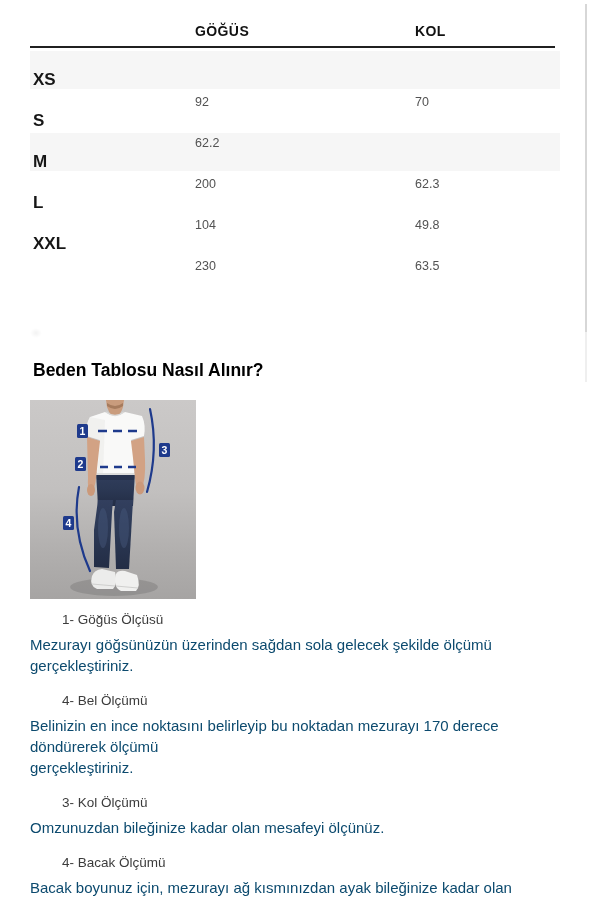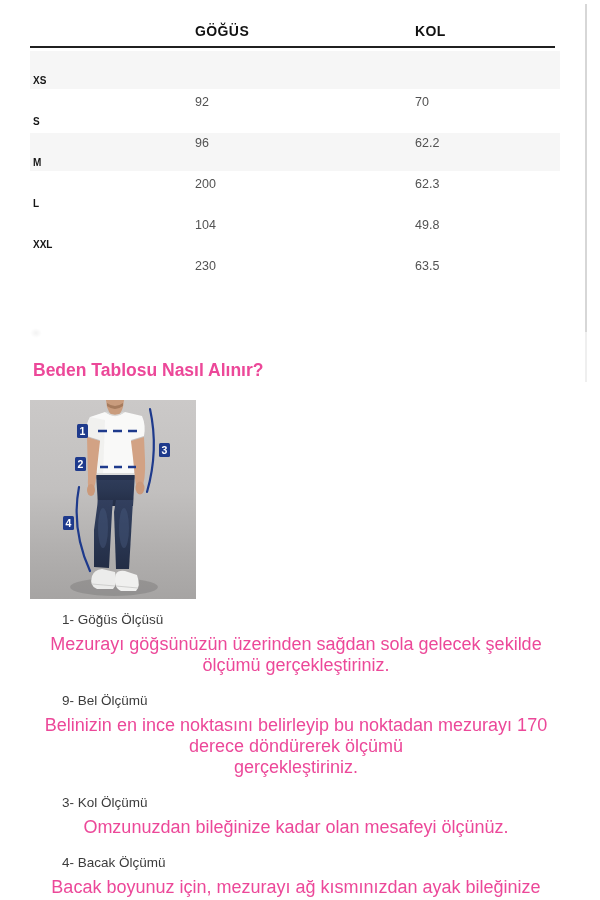--- a/index.html
+++ b/index.html
@@ -12,63 +12,62 @@
   .t-header {
     display:grid; grid-template-columns:165px 220px 1fr; align-items:center;
     height:33px; border-bottom:2px solid #202020; margin-right:5px;
   }
   .t-header .t-cell { font-size:14px; font-weight:700; color:#111; letter-spacing:.4px; }
   .t-row {
     display:grid; grid-template-columns:165px 220px 1fr; align-items:center;
     height:38px; margin-top:3px;
   }
   .t-row.alt { background:#f6f6f6; }
-  .t-row .size { font-size:10px; font-weight:700; color:#161616; padding-left:3px; }
+  .t-row .size { font-size:17px; font-weight:700; color:#161616; padding-left:3px; }
   .t-row .val { font-size:12.5px; color:#525252;margin-top:44px; }
 
   
   .scrollbar-track { position:absolute; left:585px; top:4px; width:2px; height:378px; background:#efefef; }
   .scrollbar-thumb { position:absolute; left:0; top:0; width:2px; height:328px; background:#d7d7d7; }
 
   
   .artifact { position:absolute; left:30px; top:328px; width:12px; height:10px;
     background:radial-gradient(ellipse at center, rgba(0,0,0,0.05), rgba(0,0,0,0) 70%); }
 
   
-  .guide-heading { position:absolute; left:33px; top:360px; font-size:17.5px; font-weight:700; color:#ec4899; }
+  .guide-heading { position:absolute; left:33px; top:360px; font-size:17.5px; font-weight:700; color:#000000; }
 
   
   .photo { position:absolute; left:30px; top:400px; width:166px; height:199px; }
   .photo svg { display:block; }
 
   
   .sections { position:absolute; left:30px; top:609px; width:532px; }
   .section { margin-bottom:14px; }
   .section-title { font-size:13.5px; color:#3c3c3c; line-height:21px; margin-bottom:4px;margin-left:32px; }
-  .section-body { font-size:18px; color:#ec4899; line-height:21px; white-space:pre-line;text-align:center; }
+  .section-body { font-size:15px; color:#0c4a6e; line-height:21px; white-space:pre-line; }
 </style>
 </head>
 <body>
 
 <div class="page">
 
   <div class="size-table">
     <div class="t-header">
       <div class="t-cell"></div>
       <div class="t-cell">GÖĞÜS</div>
       <div class="t-cell">KOL</div>
     </div>
     <div class="t-row alt">
       <div class="size">XS</div>
       <div class="val">92</div>
       <div class="val">70</div>
     </div>
     <div class="t-row">
       <div class="size">S</div>
-      <div class="val">96</div>
       <div class="val">62.2</div>
     </div>
     <div class="t-row alt">
       <div class="size">M</div>
       <div class="val">200</div>
       <div class="val">62.3</div>
     </div>
     <div class="t-row">
       <div class="size">L</div>
       <div class="val">104</div>
@@ -162,21 +161,21 @@
       </g>
     </svg>
   </div>
 
   <div class="sections">
     <div class="section">
       <div class="section-title">1- Göğüs Ölçüsü</div>
       <div class="section-body">Mezurayı göğsünüzün üzerinden sağdan sola gelecek şekilde ölçümü gerçekleştiriniz.</div>
     </div>
     <div class="section">
-      <div class="section-title">9- Bel Ölçümü</div>
+      <div class="section-title">4- Bel Ölçümü</div>
       <div class="section-body">Belinizin en ince noktasını belirleyip bu noktadan mezurayı 170 derece döndürerek ölçümü
 gerçekleştiriniz.</div>
     </div>
     <div class="section">
       <div class="section-title">3- Kol Ölçümü</div>
       <div class="section-body">Omzunuzdan bileğinize kadar olan mesafeyi ölçünüz.</div>
     </div>
     <div class="section">
       <div class="section-title">4- Bacak Ölçümü</div>
       <div class="section-body">Bacak boyunuz için, mezurayı ağ kısmınızdan ayak bileğinize kadar olan mesafeyi alacak

